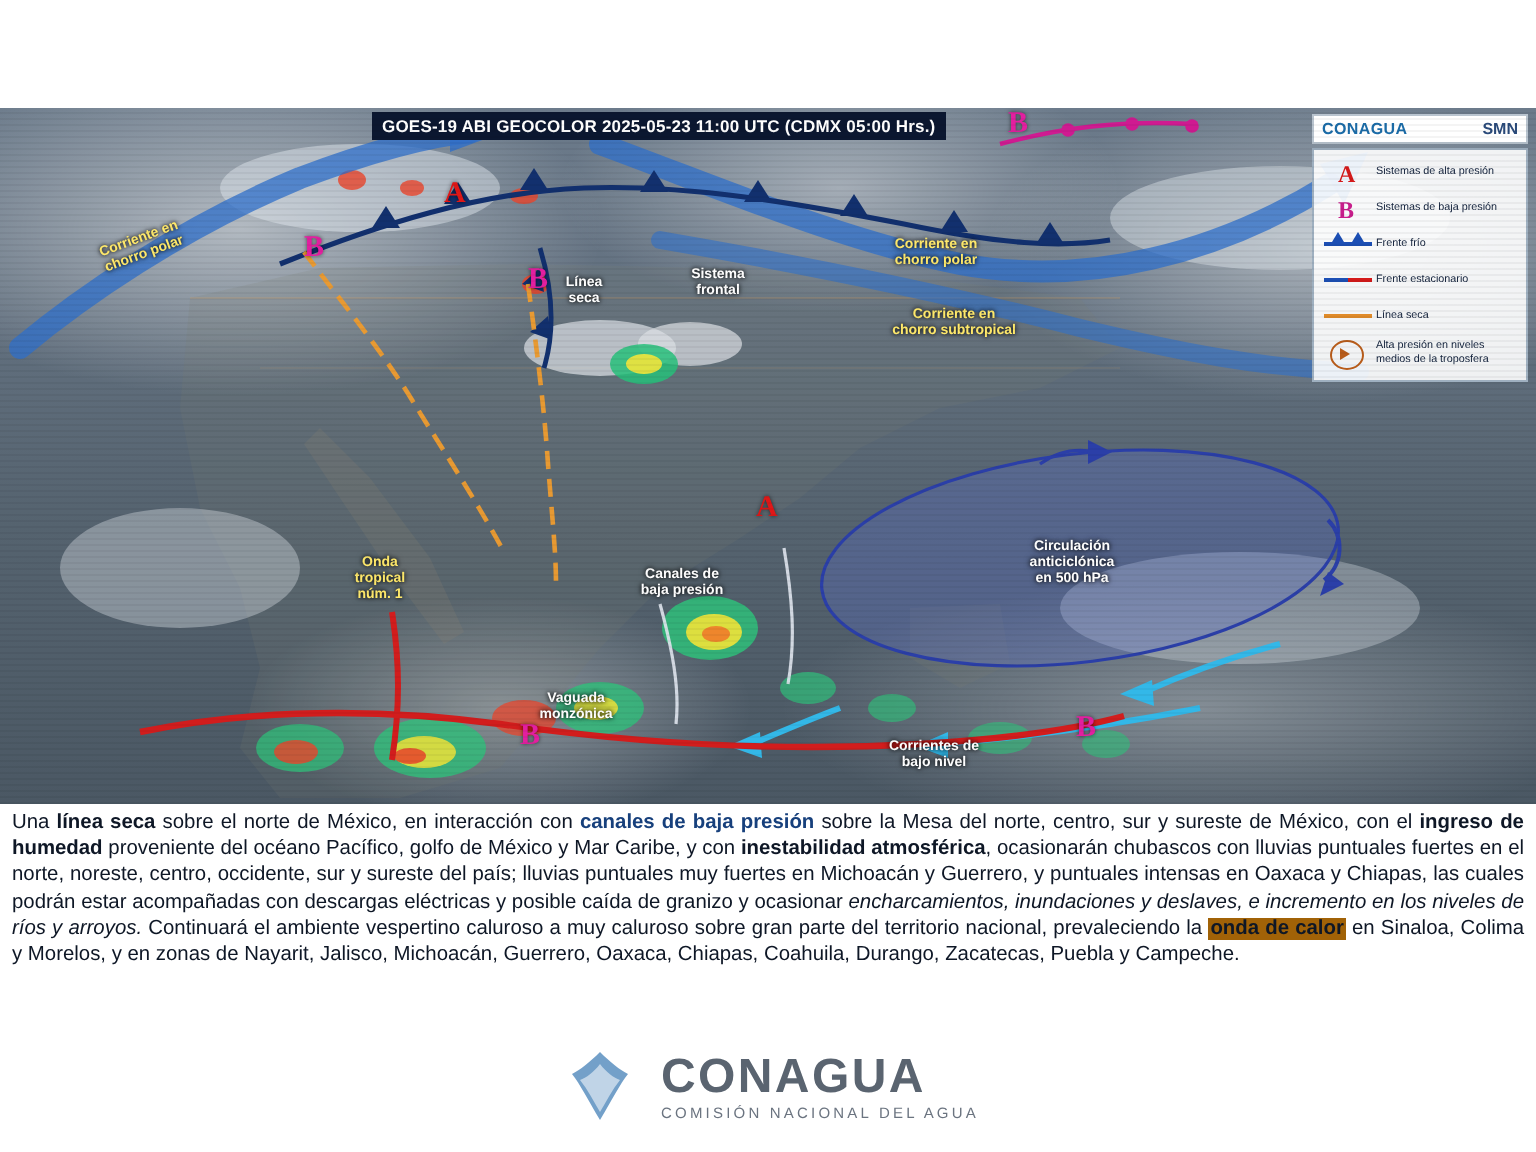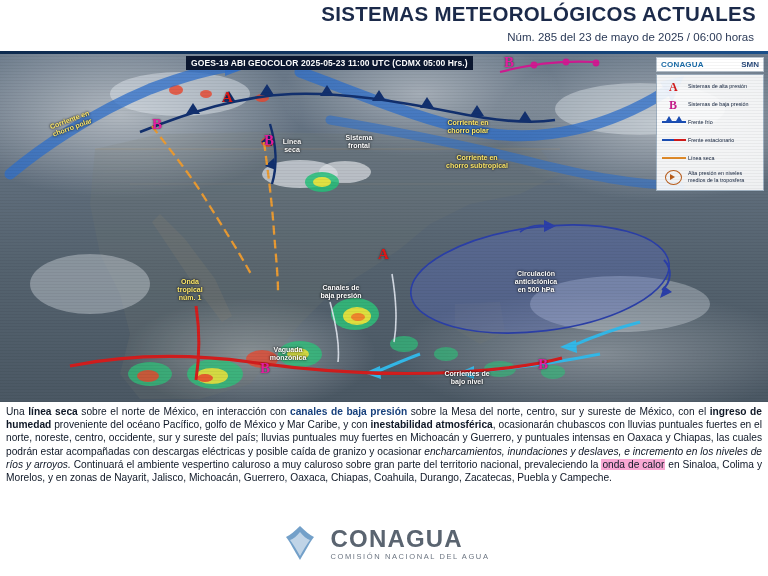--- a/index.html
+++ b/index.html
@@ -267,22 +267,22 @@
     padding: 3px 6px 0 6px;
     box-sizing: border-box;
     font-size: 10.2px;
     line-height: 13.2px;
     color: #0e1726;
     text-align: justify;
   }
   .textblock .blue { color: #17407c; font-weight: bold; }
   .textblock .ital { font-style: italic; }
   .hl {
-    background: #f9a8d4;
-    font-weight: normal;
+    background: #a16207;
+    font-weight: bold;
     padding: 0 1px;
   }
 
   
   .footer {
     position: absolute;
     left: 0;
     top: 510px;
     width: 768px;
     height: 66px;
@@ -314,25 +314,20 @@
     letter-spacing: 1.6px;
     margin-top: 1px;
     text-align: center;
   }
 </style>
 </head>
 <body>
 
 <div id="page">
 
-  <div class="header">
-    <div class="header-title">SISTEMAS METEOROLÓGICOS ACTUALES</div>
-    <div class="header-sub">Núm. 285 del 23 de mayo de 2025 / 06:00 horas</div>
-    <div class="header-rule"></div>
-  </div>
 
   <div class="map">
     <div class="map-base"></div>
 
     <svg class="map-land" width="768" height="348" viewBox="0 0 768 348">
 
       <path d="M95,95 L160,80 L260,78 L360,80 L470,86 L540,95 L560,120 L520,140
                L470,150 L430,170 L400,195 L370,215 L330,240 L300,270 L275,300
                L250,330 L200,345 L140,345 L120,320 L130,280 L120,240 L100,200
                L90,150 Z" fill="#7a7f72" opacity="0.30"></path>

